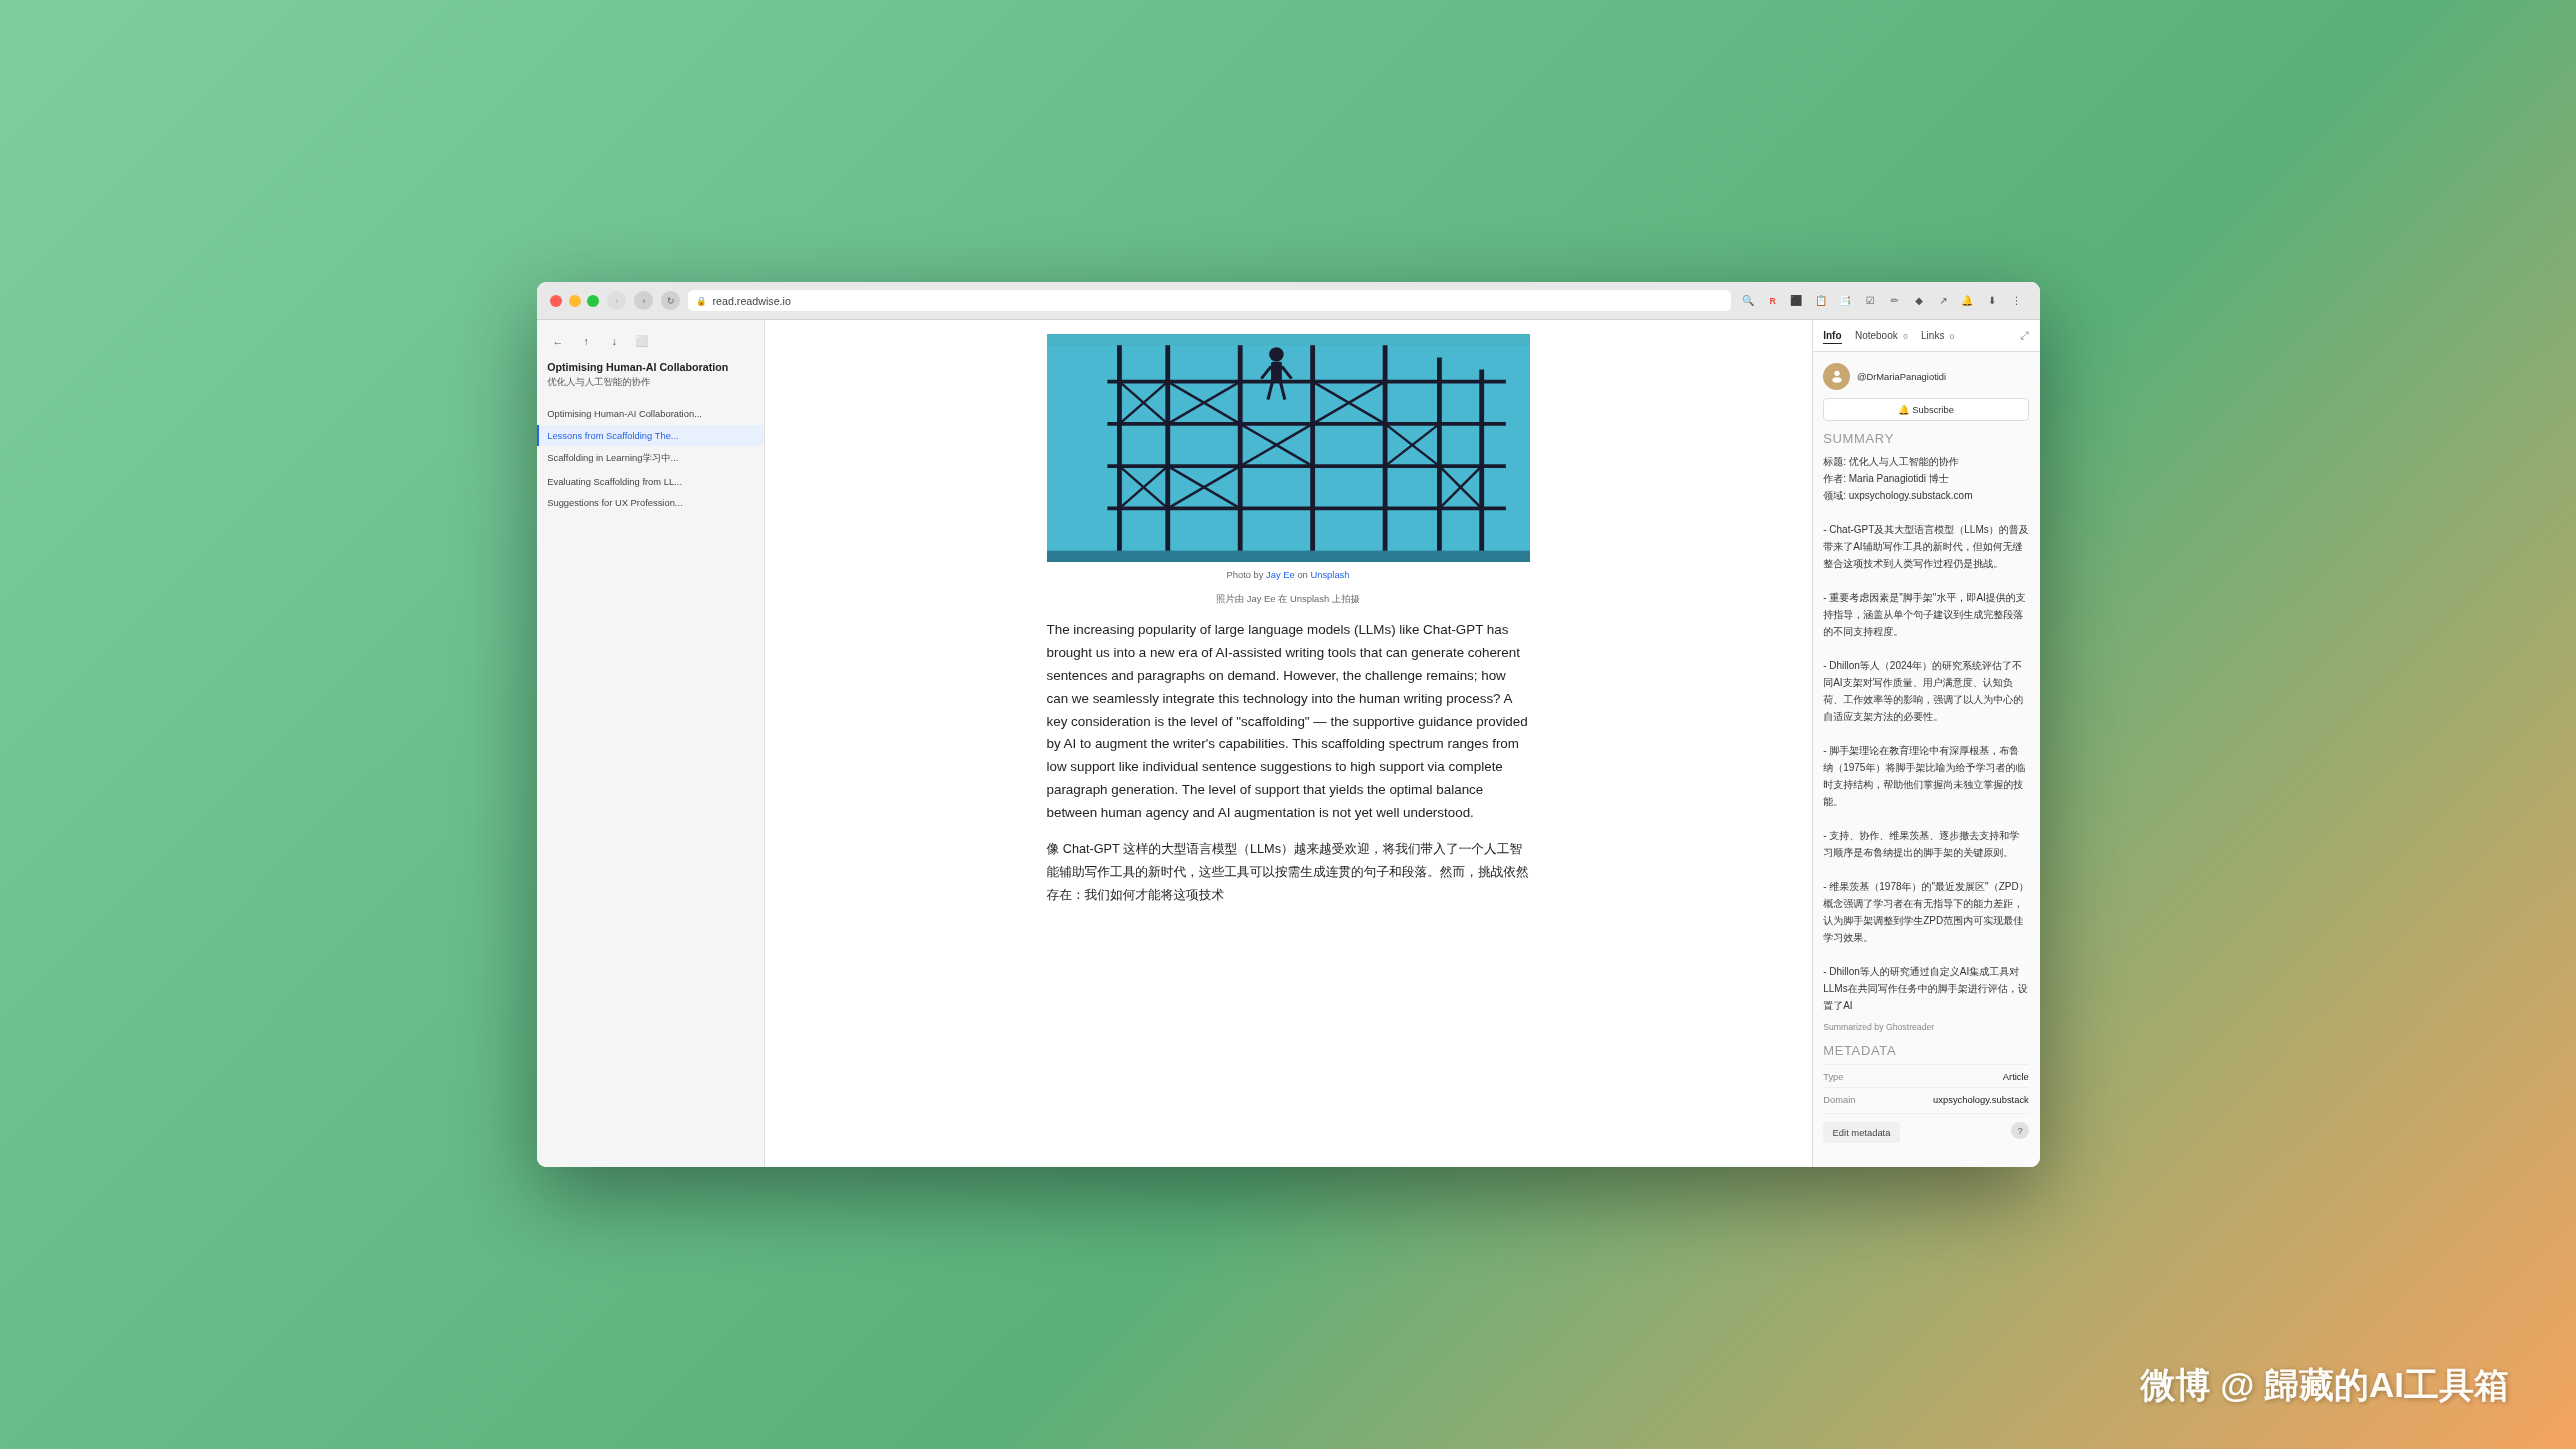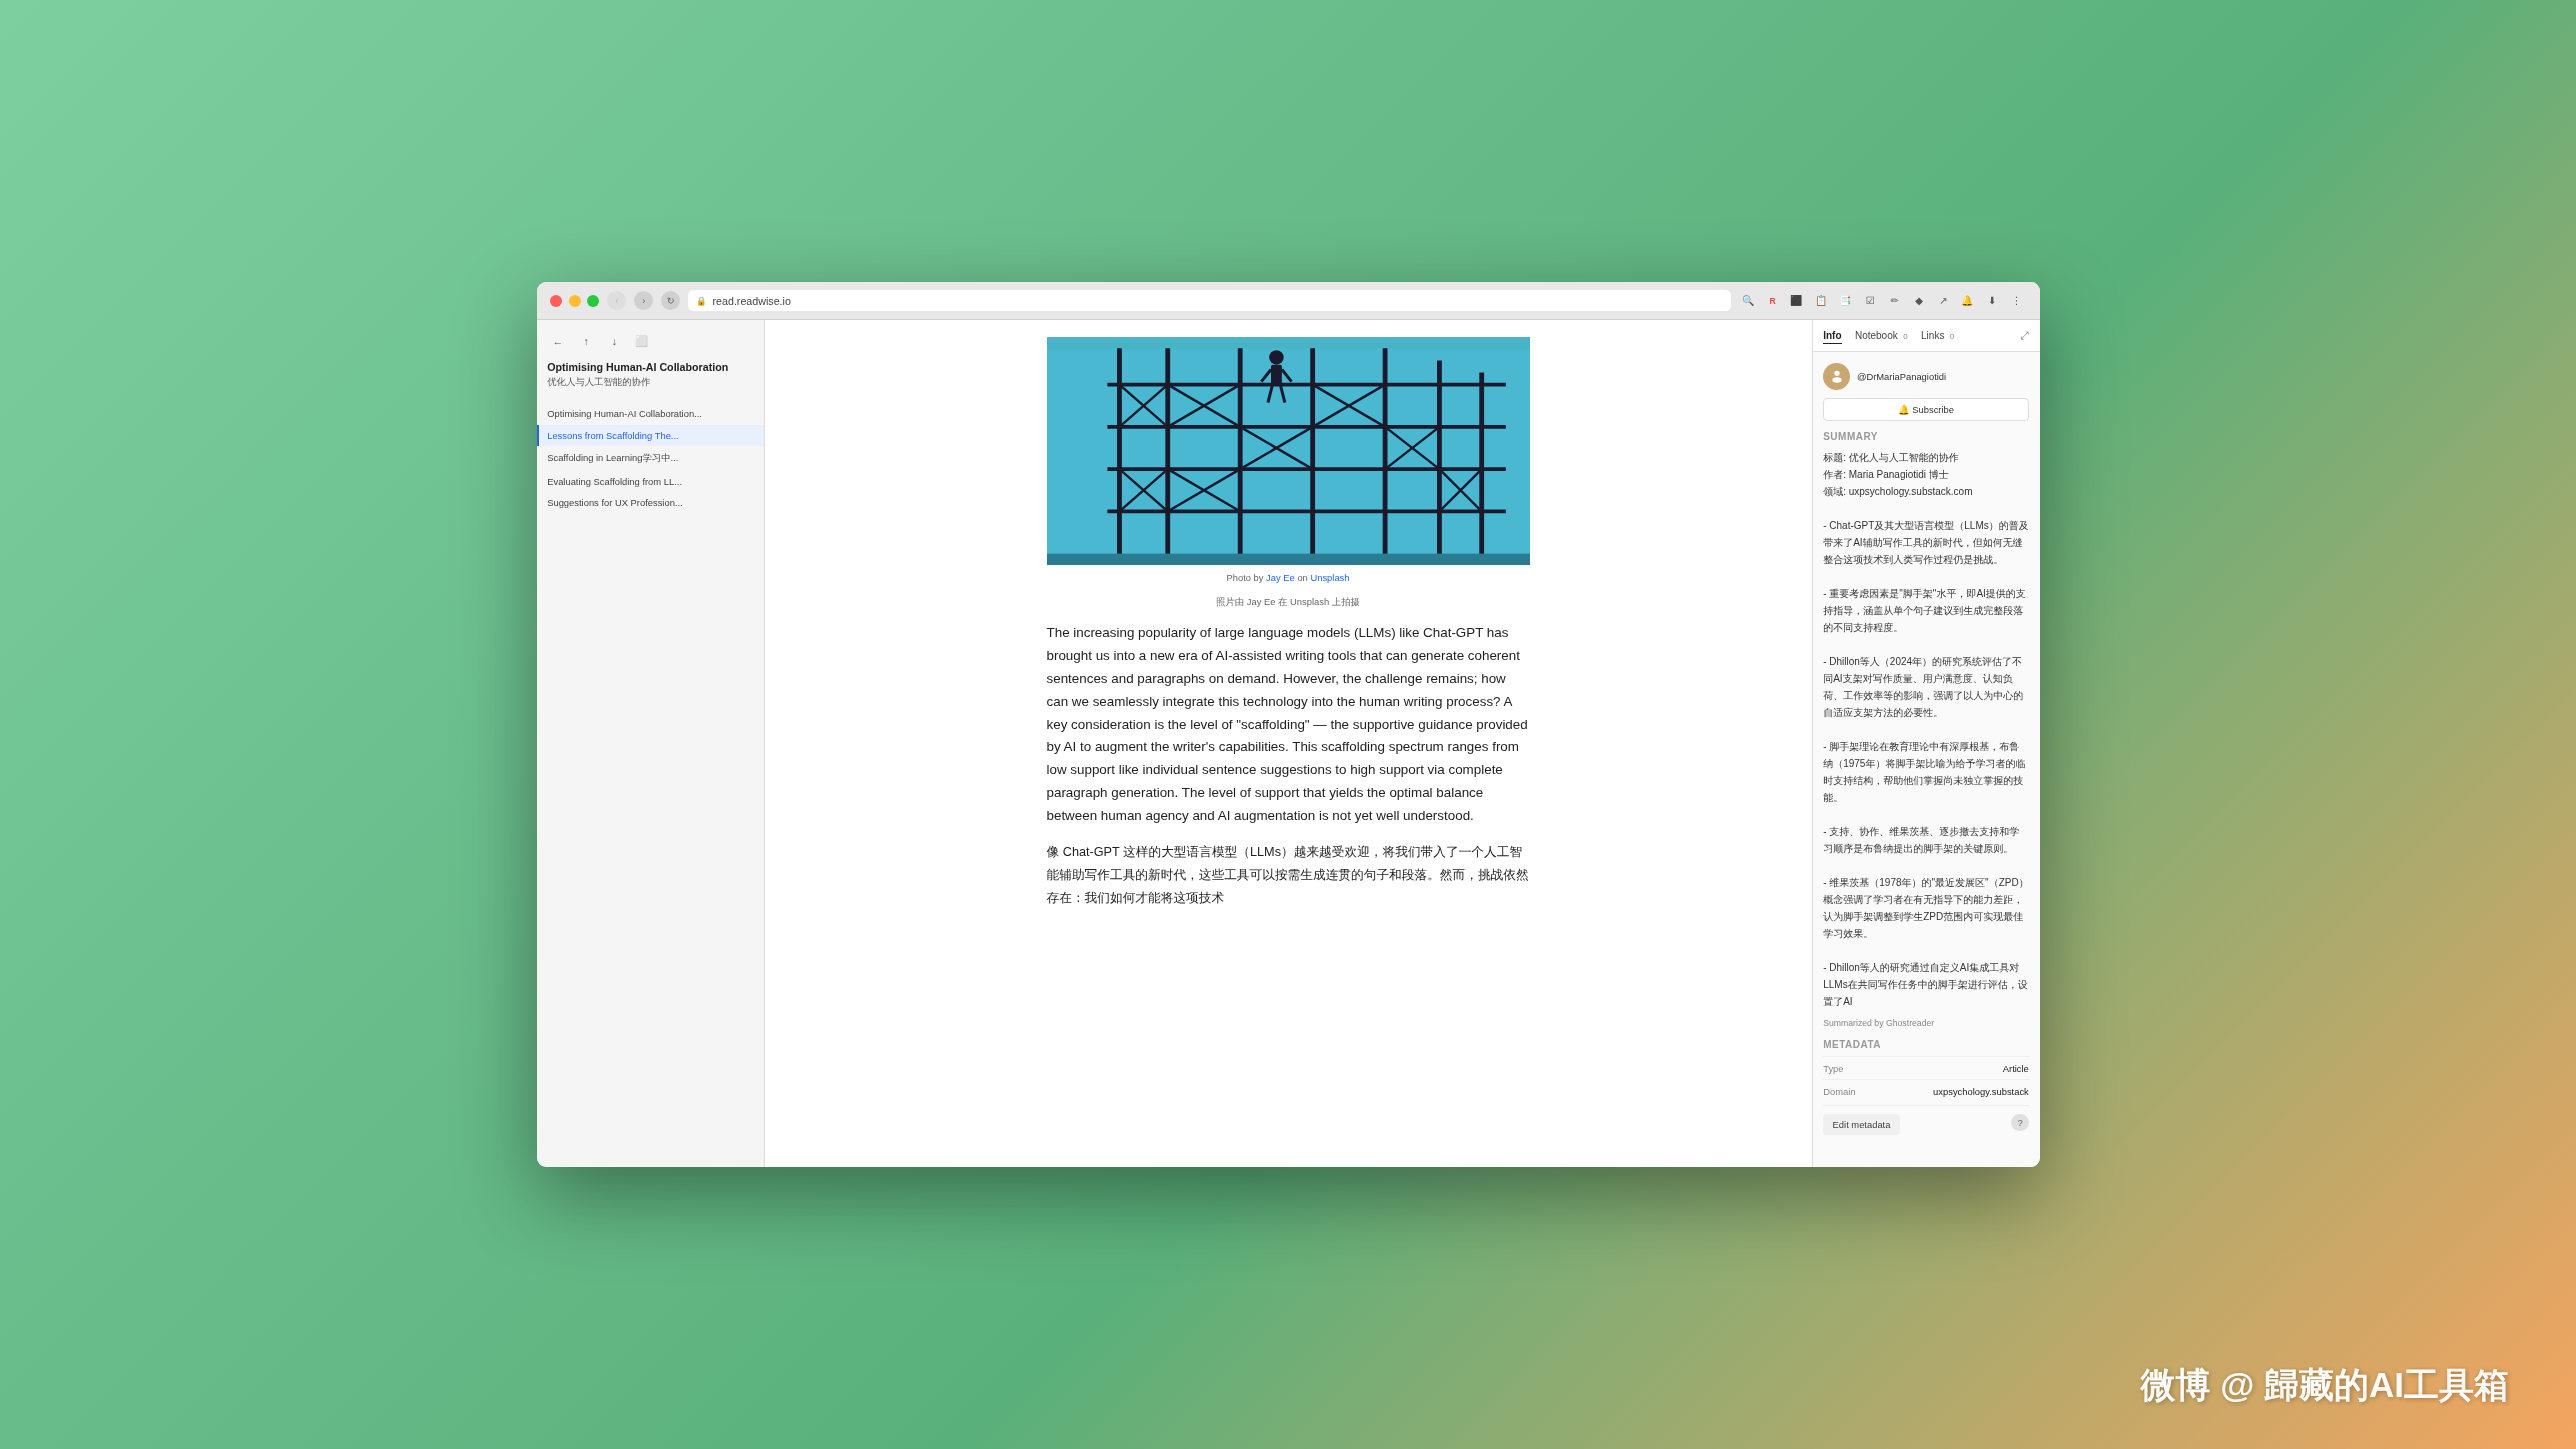--- a/index.html
+++ b/index.html
@@ -186,22 +186,21 @@
       background: white;
       overflow-y: auto;
       display: flex;
       flex-direction: column;
       align-items: center;
     }
 
     .article-container {
       max-width: 537px;
       width: 100%;
-      padding: 0 27px;
-      margin-top: 17px;
+      padding: 14px 27px;
     }
 
     .article-image {
       width: 100%;
       height: 228px;
       background: linear-gradient(180deg, #4ab5c8 0%, #3a9ab0 50%, #2a7a90 100%);
       position: relative;
       overflow: hidden;
       margin-bottom: 0;
     }
@@ -327,22 +326,22 @@
       font-size: 9.4px;
       color: #333;
       display: flex;
       align-items: center;
       justify-content: center;
       gap: 4px;
       margin-bottom: 10.7px;
     }
 
     .section-label {
-      font-size: 10px;
-      font-weight: 700;
+      font-size: 13px;
+      font-weight: 400;
       color: #999;
       text-transform: uppercase;
       letter-spacing: 0.05em;
       margin-bottom: 6.7px;
     }
 
     .summary-text {
       font-size: 10px;
       color: #333;
       line-height: 1.7;

